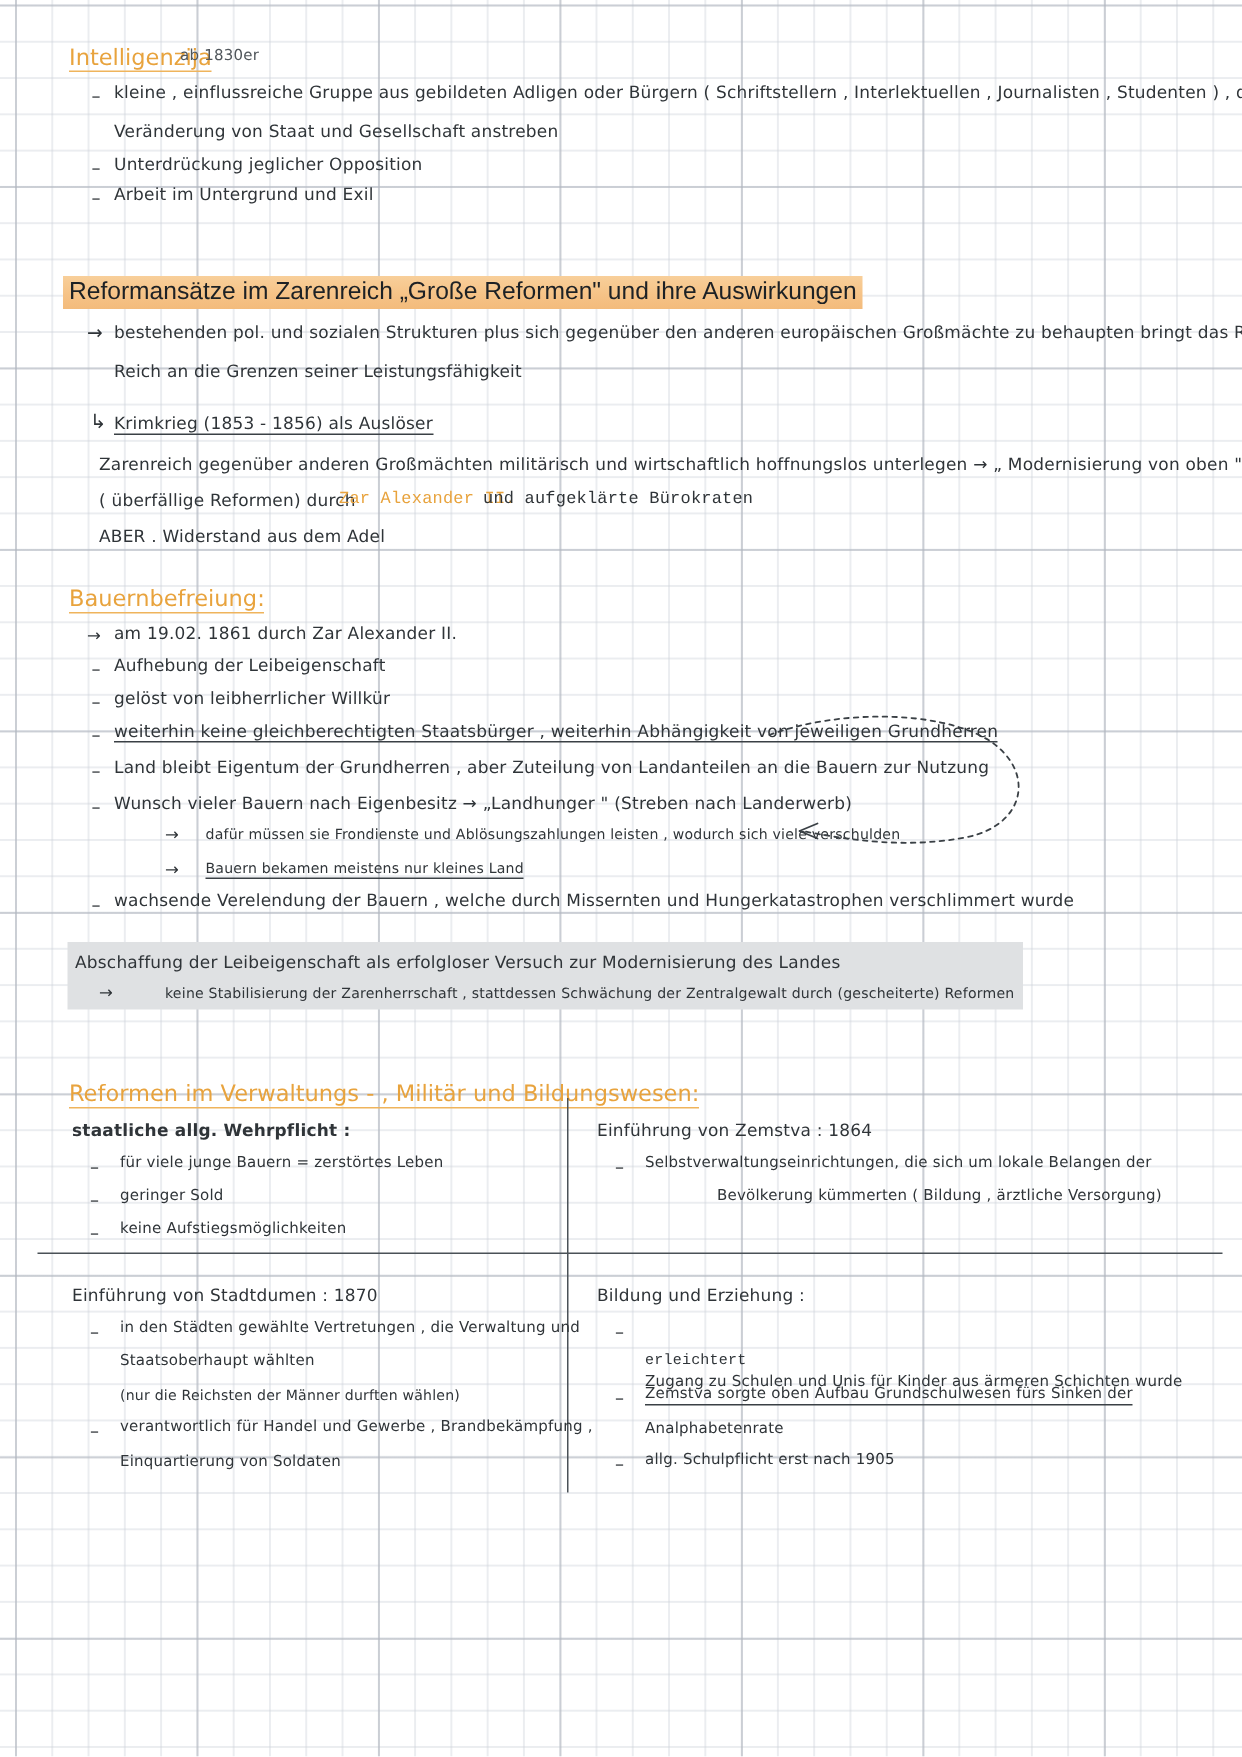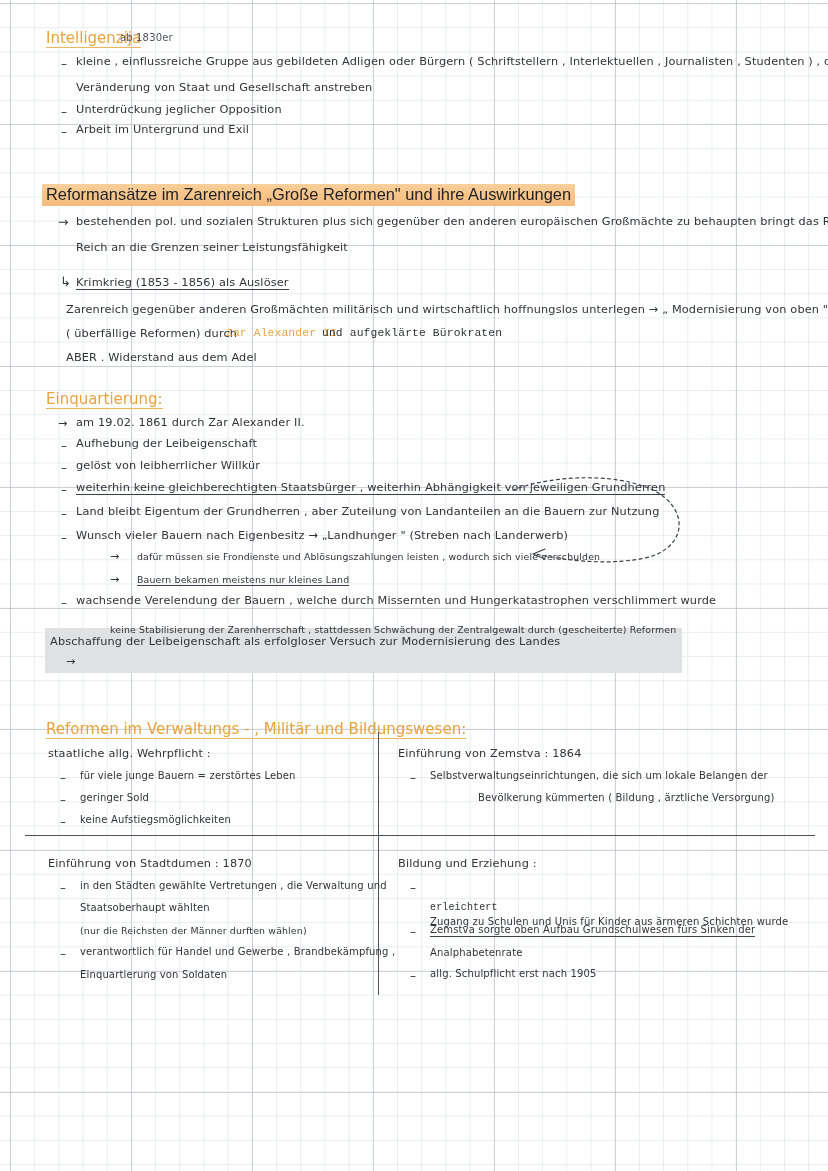--- a/index.html
+++ b/index.html
@@ -137,21 +137,21 @@
   <div class="hw ul" style="left:76px; top:277px;">Krimkrieg (1853 - 1856) als Auslöser</div>
 
   <div class="hw" style="left:66px; top:304px;">Zarenreich gegenüber anderen Großmächten militärisch und wirtschaftlich hoffnungslos unterlegen  →  „ Modernisierung von oben "</div>
 
   <div class="hw" style="left:66px; top:328px;text-align:right;">( überfällige Reformen) durch </div>
   <div class="hw orange" style="left:226px; top:328px;">Zar Alexander II.</div>
   <div class="hw" style="left:322px; top:328px;font-family:Liberation Mono, monospace;"> und aufgeklärte Bürokraten</div>
 
   <div class="hw" style="left:66px; top:352px;">ABER .  Widerstand aus dem Adel</div>
 
-  <div class="subhead" style="left:46px; top:392px;">Einquartierung:</div>
+  <div class="subhead" style="left:46px; top:392px;">Bauernbefreiung:</div>
 
   <div class="arrow-sm" style="left:58px; top:418px;">→</div>
   <div class="hw" style="left:76px; top:417px;">am 19.02. 1861 durch Zar Alexander II.</div>
 
   <div class="dash" style="left:61px; top:440px;">–</div>
   <div class="hw" style="left:76px; top:438px;">Aufhebung der Leibeigenschaft</div>
 
   <div class="dash" style="left:61px; top:462px;">–</div>
   <div class="hw" style="left:76px; top:460px;">gelöst von leibherrlicher Willkür</div>
 
@@ -174,28 +174,28 @@
   <div class="hw" style="left:76px; top:595px;">wachsende Verelendung der Bauern , welche durch Missernten und Hungerkatastrophen verschlimmert wurde</div>
 
   <svg class="loop" style="left:495px; top:470px;" width="200" height="110" viewBox="0 0 200 110">
     <path d="M 18 20 C 60 4, 130 2, 165 24 C 196 45, 188 80, 150 88 C 110 96, 70 90, 40 84" fill="none" stroke="#3a4045" stroke-width="1.2" stroke-dasharray="3,3.4" stroke-linecap="round"></path>
     <path d="M 38 84 L 50 79 M 38 84 L 50 89" fill="none" stroke="#3a4045" stroke-width="1.2" stroke-linecap="round"></path>
   </svg>
 
   <div class="graybox" style="left:45px; top:628px; width:637px; height:45px;"></div>
   <div class="hw" style="left:50px; top:636px;">Abschaffung der Leibeigenschaft als erfolgloser Versuch zur Modernisierung des Landes</div>
   <div class="arrow-sm" style="left:66px; top:656px;">→</div>
-  <div class="hw tiny" style="left:92px; top:625px;padding-left:18px;">keine Stabilisierung der Zarenherrschaft , stattdessen Schwächung der Zentralgewalt durch (gescheiterte) Reformen</div>
+  <div class="hw tiny" style="left:92px; top:658px;padding-left:18px;">keine Stabilisierung der Zarenherrschaft , stattdessen Schwächung der Zentralgewalt durch (gescheiterte) Reformen</div>
 
   <div class="subhead" style="left:46px; top:722px;">Reformen im Verwaltungs - , Militär und Bildungswesen:</div>
 
   <div class="vrule" style="left:378px; top:732px; height:263px;"></div>
   <div class="hrule" style="left:25px; top:835px; width:790px;"></div>
 
-  <div class="hw" style="left:48px; top:748px;">staatliche allg. Wehrpflicht :</div>
+  <div class="hw" style="left:48px; top:748px;font-weight:bold;">staatliche allg. Wehrpflicht :</div>
   <div class="dash" style="left:60px; top:772px;">–</div>
   <div class="hw small" style="left:80px; top:771px;">für viele junge Bauern =  zerstörtes Leben</div>
   <div class="dash" style="left:60px; top:794px;">–</div>
   <div class="hw small" style="left:80px; top:793px;">geringer Sold</div>
   <div class="dash" style="left:60px; top:816px;">–</div>
   <div class="hw small" style="left:80px; top:815px;">keine Aufstiegsmöglichkeiten</div>
 
   <div class="hw" style="left:398px; top:748px;">Einführung von Zemstva :   1864</div>
   <div class="dash" style="left:410px; top:772px;">–</div>
   <div class="hw small" style="left:430px; top:771px;">Selbstverwaltungseinrichtungen, die sich um lokale Belangen der</div>

